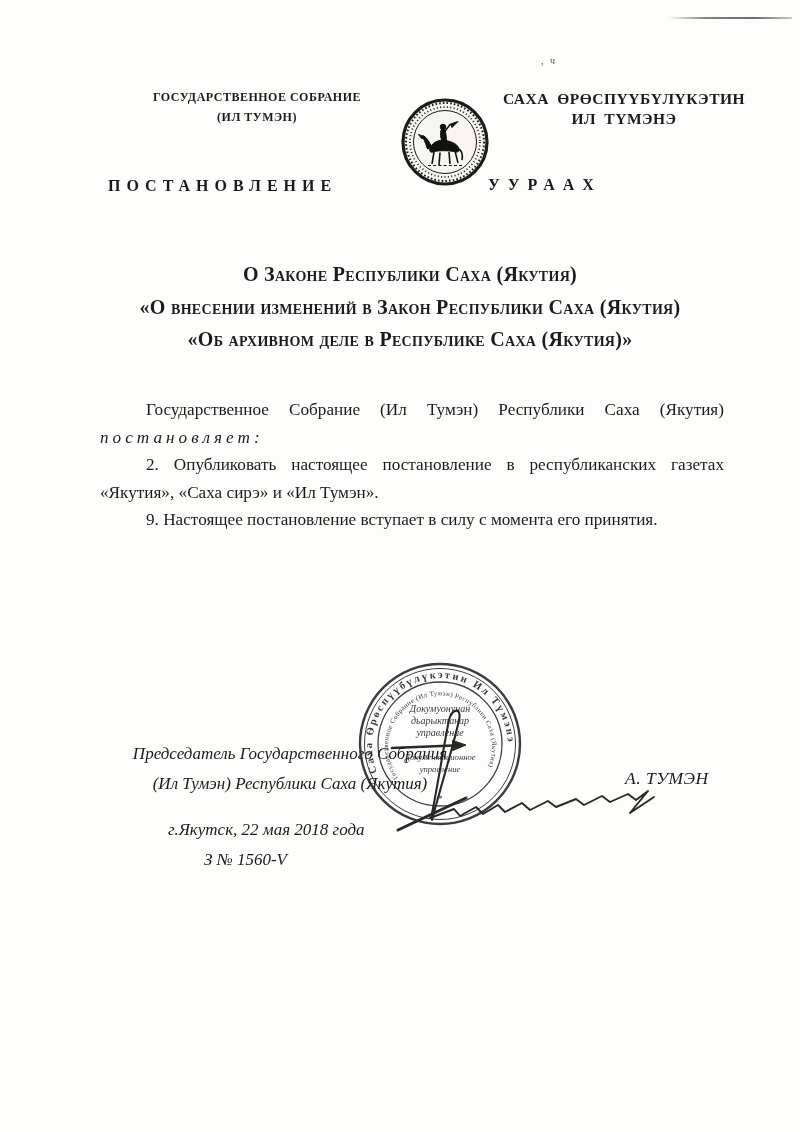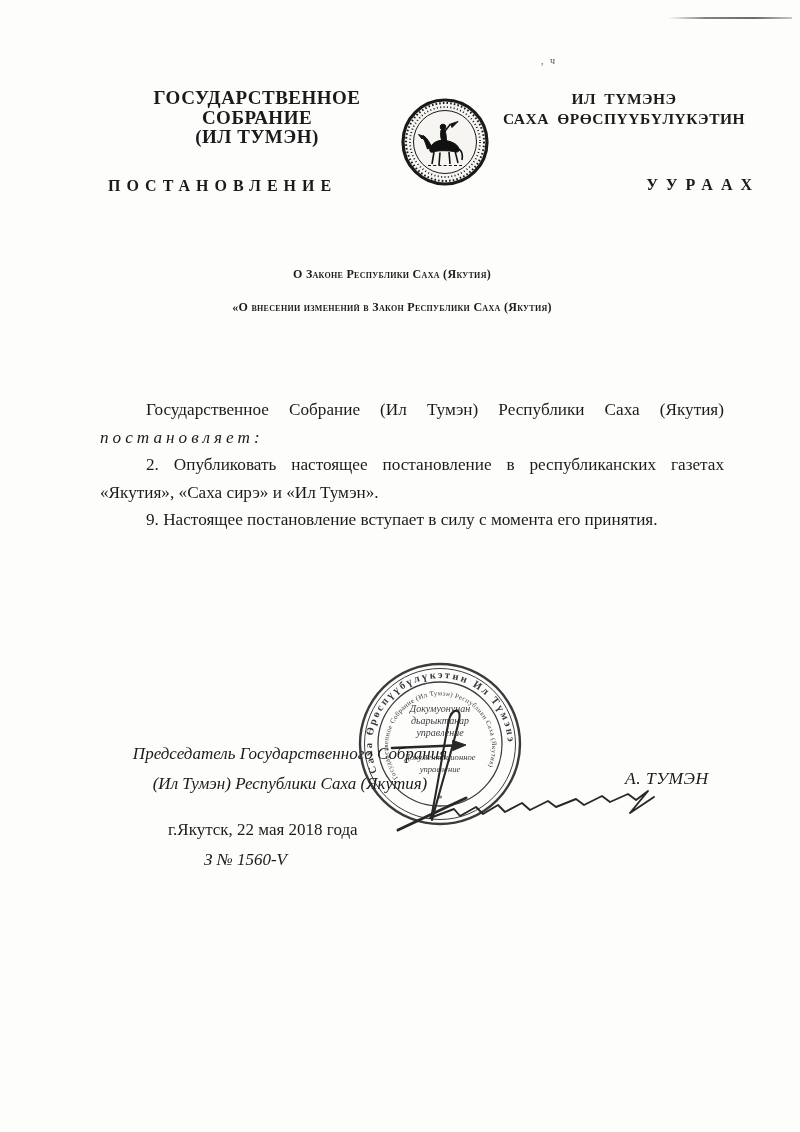--- a/index.html
+++ b/index.html
@@ -18,41 +18,41 @@
     position:absolute;left:668px;top:17px;width:124px;height:2px;
     background:linear-gradient(to right, rgba(120,120,120,0), rgba(90,90,90,.75) 30%, rgba(70,70,70,.8) 70%, rgba(120,120,120,.4));
   }
   .scan-mark{
     position:absolute;left:541px;top:55px;
     font-size:10px;color:#555;letter-spacing:2px;
   }
   
   .hdr-left{
     position:absolute;left:108px;top:88px;width:298px;
-    text-align:center;font-weight:bold;font-size:19px;line-height:19.5px;
+    text-align:center;font-weight:bold;font-size:12px;line-height:19.5px;
     letter-spacing:.5px;
   }
   .hdr-right{
     position:absolute;left:488px;top:89px;width:272px;
     text-align:center;font-weight:bold;font-size:15.5px;line-height:19.5px;
     letter-spacing:.5px;word-spacing:4px;
   }
   .doc-type-left{
     position:absolute;left:108px;top:177px;width:298px;
     text-align:left;font-weight:bold;font-size:16px;letter-spacing:6px;
   }
   .doc-type-right{
     position:absolute;left:488px;top:176px;width:272px;
-    text-align:right;font-weight:bold;font-size:16px;letter-spacing:8px;
+    text-align:left;font-weight:bold;font-size:16px;letter-spacing:8px;
   }
   .emblem{position:absolute;left:400px;top:96px;width:90px;height:92px;}
   
   .title{
-    position:absolute;left:72px;top:258px;width:640px;
-    text-align:center;font-weight:bold;font-size:12px;line-height:32.5px;
+    position:absolute;left:90px;top:258px;width:640px;
+    text-align:center;font-weight:bold;font-size:20px;line-height:32.5px;
     font-variant:small-caps;letter-spacing:.3px;
   }
   
   .body-text{
     position:absolute;left:100px;top:396px;width:624px;
     font-size:17.2px;line-height:27.6px;text-align:justify;
   }
   .body-text p{margin:0;text-indent:46px;}
   .intro-italic{font-style:italic;letter-spacing:4px;}
   
@@ -65,21 +65,21 @@
     font-style:italic;font-size:17.5px;letter-spacing:.5px;
   }
   .stamp{position:absolute;left:340px;top:652px;width:320px;height:192px;opacity:.92;}
   .stamp text{font-family:"Liberation Serif","DejaVu Serif",serif;fill:#2b2b2b;}
   .stamp .ring-outer-text{font-size:10.5px;font-weight:bold;letter-spacing:2.2px;}
   .stamp .ring-inner-text{font-size:6.8px;letter-spacing:.4px;}
   .stamp .center-sakha{font-size:10px;font-style:italic;}
   .stamp .center-rus{font-size:8.6px;font-style:italic;}
   .stamp .star{font-size:10px;}
   
-  .footer-place{position:absolute;left:168px;top:820px;font-size:17px;}
+  .footer-place{position:absolute;left:168px;top:820px;font-style:italic;font-size:17px;}
   .footer-number{position:absolute;left:204px;top:850px;font-style:italic;font-size:17px;}
 </style>
 </head>
 <body>
 
 <div class="page">
 
   <div class="scan-line"></div>
   <div class="scan-mark">, ч</div>
 
@@ -106,30 +106,31 @@
         <circle cx="43" cy="31" r="2.8" stroke-width="1"></circle>
         <path d="M41 34 C40 40 41 44 43 46 L46.5 46 C46.5 41 45.8 36.5 45 34 Z" stroke-width="1"></path>
         <line x1="44" y1="36.5" x2="50.5" y2="28" stroke-width="1.5"></line>
         <path d="M50.5 28 L58 25.5 L52 31.5 Z" stroke-width="1"></path>
         <line x1="28" y1="69.5" x2="62" y2="69.5" stroke-width="1.2" stroke-dasharray="3 2.2"></line>
       </g>
     </svg>
   </div>
 
   <div class="hdr-right">
+    <div>САХА ӨРӨСПҮҮБҮЛҮКЭТИН</div>
     <div>ИЛ ТҮМЭНЭ</div>
-    <div>САХА ӨРӨСПҮҮБҮЛҮКЭТИН</div>
   </div>
 
   <div class="doc-type-left">ПОСТАНОВЛЕНИЕ</div>
   <div class="doc-type-right">УУРААХ</div>
 
   <div class="title">
     <div>О Законе Республики Саха (Якутия)</div>
     <div>«О внесении изменений в Закон Республики Саха (Якутия)</div>
+    <div>«Об архивном деле в Республике Саха (Якутия)»</div>
   </div>
 
   <div class="body-text">
     <p><span>Государственное Собрание (Ил Тумэн) Республики Саха (Якутия)</span> <span class="intro-italic">постановляет:</span></p>
     <p>2. Опубликовать настоящее постановление в республиканских газетах «Якутия», «Саха сирэ» и «Ил Тумэн».</p>
     <p>9. Настоящее постановление вступает в силу с момента его принятия.</p>
   </div>
 
   <div class="sig-position">
     <div>Председатель Государственного Собрания</div>

